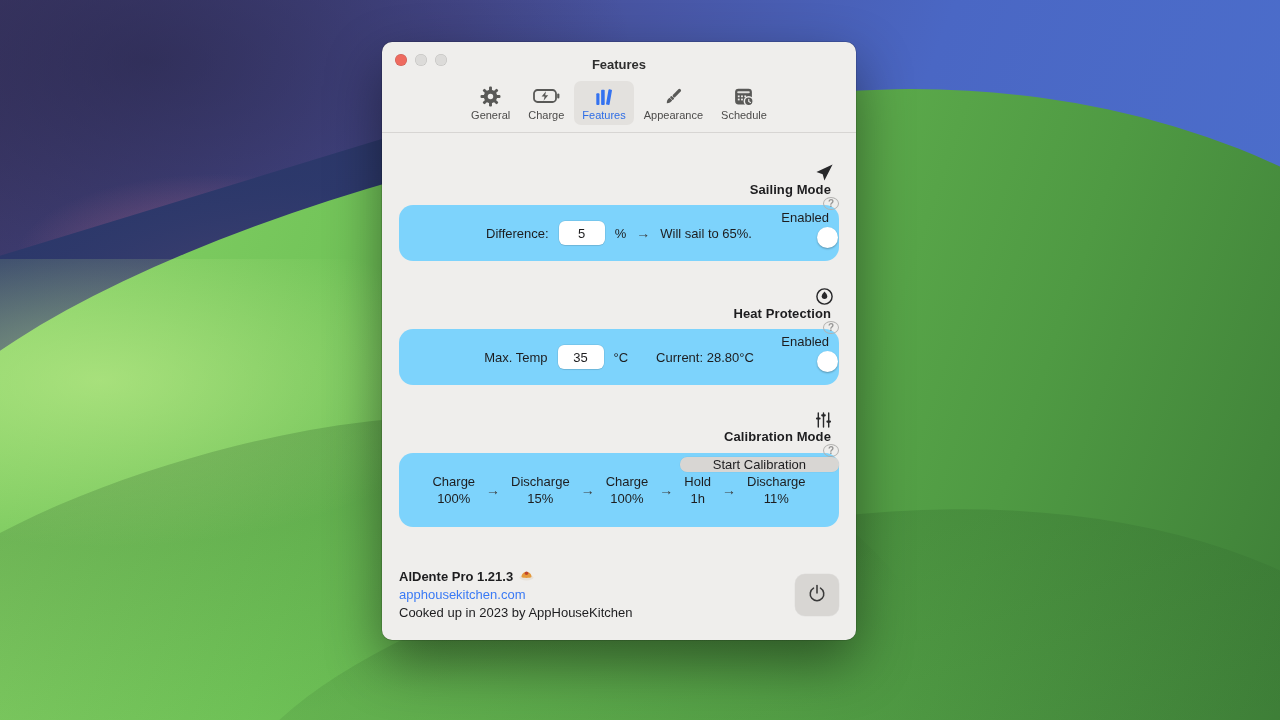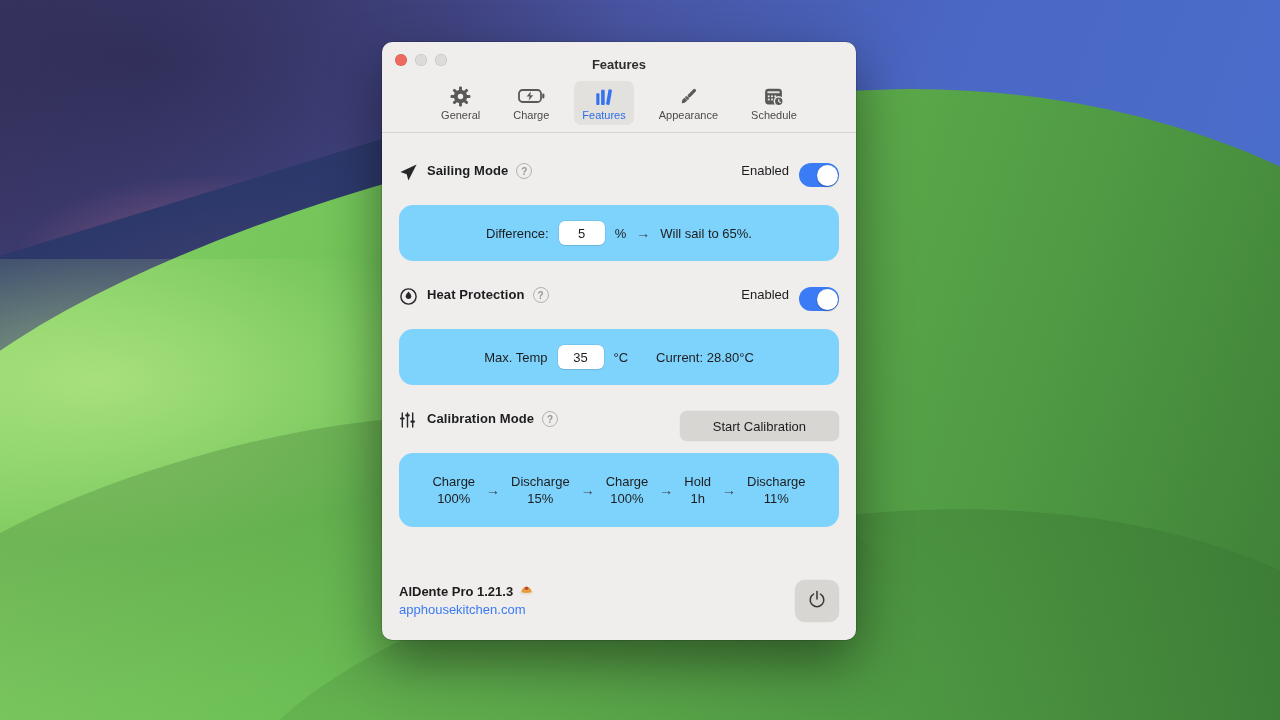--- a/index.html
+++ b/index.html
@@ -34,29 +34,29 @@
   
   .window{position:absolute;left:382px;top:42px;width:474px;height:598px;background:#efeeec;border-radius:10px;
     box-shadow:0 0 0 .5px rgba(0,0,0,.25),0 22px 55px rgba(0,0,0,.45);display:flex;flex-direction:column;}
   .titlebar{position:relative;height:34px;display:flex;align-items:center;justify-content:center;padding-top:10px;}
   .traffic{position:absolute;left:13px;top:12px;display:flex;gap:8px;}
   .light{width:12px;height:12px;border-radius:50%;}
   .light.close{background:#ee6a5f;box-shadow:inset 0 0 0 .5px rgba(0,0,0,.18);}
   .light.dim{background:#dcdbd9;box-shadow:inset 0 0 0 .5px rgba(0,0,0,.14);}
   .title{font-size:13px;font-weight:700;color:#2e2e2e;}
 
-  .toolbar{display:flex;justify-content:center;align-items:flex-end;gap:17px;padding:5px 0 7px;border-bottom:1px solid #d7d5d3;}
+  .toolbar{display:flex;justify-content:center;align-items:flex-end;gap:2px;padding:5px 0 7px;border-bottom:1px solid #d7d5d3;}
   .tab{display:flex;flex-direction:column;align-items:center;gap:2px;padding:4px 8px;border-radius:7px;cursor:default;}
   .tab.selected{background:#e3e1de;}
   .ticon{height:22px;display:flex;align-items:center;justify-content:center;}
   .tlabel{font-size:11px;color:#4c4b4a;}
   .tab.selected .tlabel{color:#2e6de5;}
 
   .content{flex:1;padding:30px 17px 0;}
-  .sect-head{display:flex;align-items:flex-start;height:30px;margin-bottom:12px;}
+  .sect-head{display:flex;align-items:flex-end;height:30px;margin-bottom:12px;flex-direction:column;}
   .sect-icon{width:24px;display:flex;align-items:center;}
   .sect-title{font-size:13px;font-weight:700;color:#1d1d1f;margin:0 8px 0 4px;letter-spacing:.1px;}
   .help{width:16px;height:16px;border-radius:50%;border:1.5px solid #b3b2b0;color:#979695;font-size:10px;font-weight:700;
     display:flex;align-items:center;justify-content:center;}
   .help::after{content:"?";}
   .spacer{flex:1;}
   .status-label{font-size:13px;color:#1d1d1f;margin-right:10px;}
   .switch{width:40px;height:24px;border-radius:12px;background:#3b7cf6;position:relative;cursor:default;}
   .knob{position:absolute;right:1.5px;top:1.5px;width:21px;height:21px;border-radius:50%;background:#fff;box-shadow:0 1px 2px rgba(0,0,0,.3);}
 
@@ -281,20 +281,21 @@
         <span>AlDente Pro 1.21.3</span>
         <span>
           <svg width="15" height="13" viewBox="0 0 15 13">
             <ellipse cx="7.5" cy="9.5" rx="7" ry="3" fill="#e8e2da"></ellipse>
             <path d="M2.5 9 c0 -3 2 -5 5 -5 s5 2 5 5 c-1.5 1.2 -8.5 1.2 -10 0 z" fill="#e59a3c"></path>
             <circle cx="7.5" cy="5.2" r="1.8" fill="#c0452b"></circle>
           </svg>
         </span>
       </div>
       <div class="f-link">apphousekitchen.com</div>
+      <div>Cooked up in 2023 by AppHouseKitchen</div>
     </div>
     <button class="power-btn">
       <span>
         <svg width="22" height="22" viewBox="0 0 24 24">
           <path d="M8.2 5.6 A7.4 7.4 0 1 0 15.8 5.6" fill="none" stroke="#3a3a3a" stroke-width="1.7" stroke-linecap="round"></path>
           <line x1="12" y1="2.8" x2="12" y2="11" stroke="#3a3a3a" stroke-width="1.7" stroke-linecap="round"></line>
         </svg>
       </span>
     </button>
   </div>

